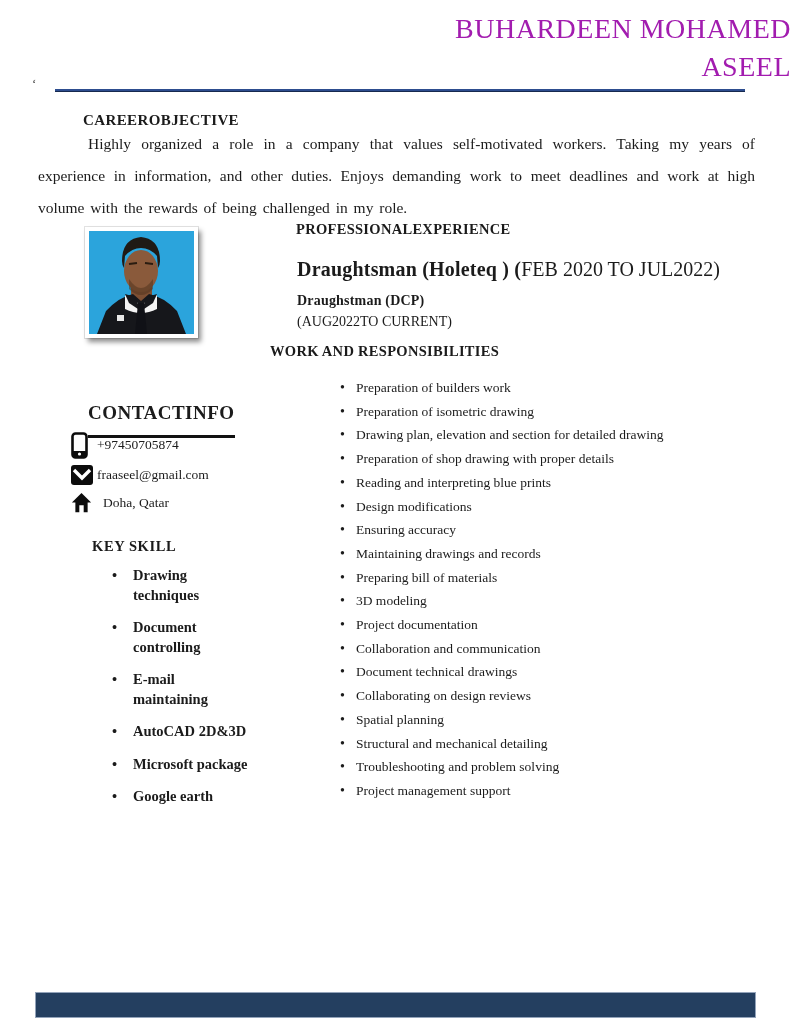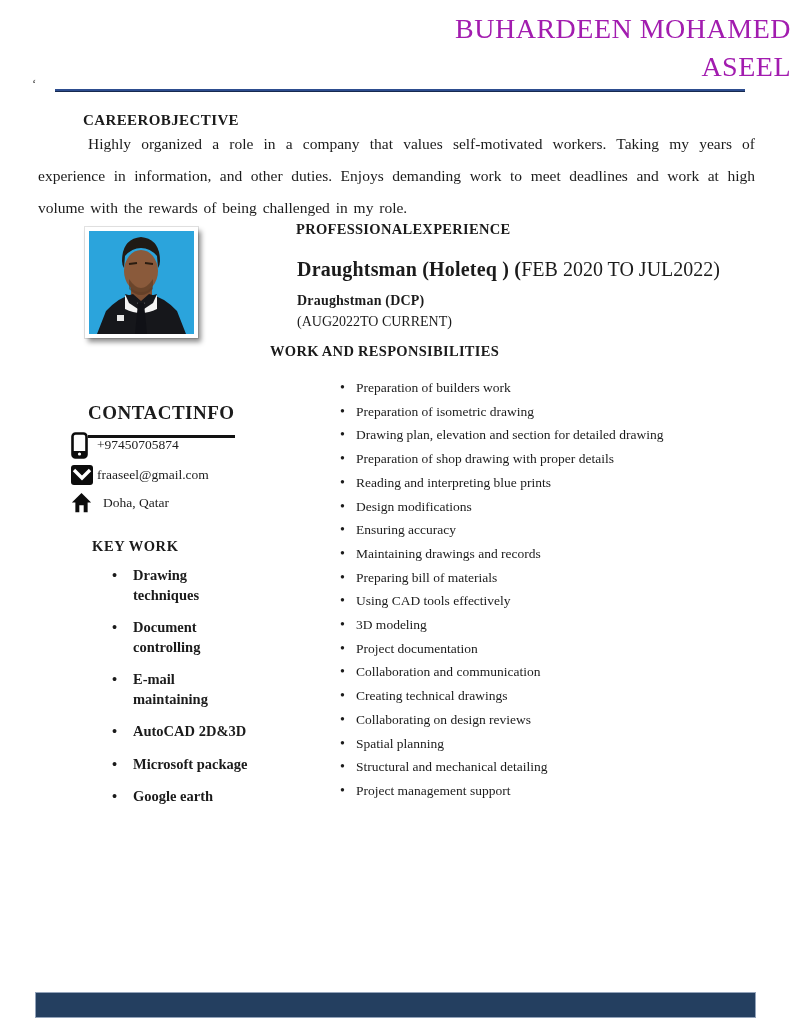--- a/index.html
+++ b/index.html
@@ -115,36 +115,36 @@
       <li><span>Reading and interpreting blue prints</span></li>
 
       <li><span>Design modifications</span></li>
 
       <li><span>Ensuring accuracy</span></li>
 
       <li><span>Maintaining drawings and records</span></li>
 
       <li><span>Preparing bill of materials</span></li>
 
-      <li><span>Using CAD tools effectively</span></li>
 
       <li><span>3D modeling</span></li>
 
       <li><span>Project documentation</span></li>
 
       <li><span>Collaboration and communication</span></li>
 
-      <li><span>Creating technical drawings</span></li>
+      <li><span>Document technical drawings</span></li>
 
       <li><span>Collaborating on design reviews</span></li>
 
       <li><span>Spatial planning</span></li>
 
       <li><span>Structural and mechanical detailing</span></li>
 
+      <li><span>Troubleshooting and problem solving</span></li>
 
       <li><span>Project management support</span></li>
     </ul>
 
   <div class="contact-heading">CONTACTINFO</div>
 
   <div class="contact-list">
     <div class="contact-row row-phone">
       <span class="cicon">
         <svg width="17" height="27" viewBox="0 0 17 27">
@@ -167,21 +167,21 @@
     <div class="contact-row row-home">
       <span class="cicon">
         <svg width="21" height="21" viewBox="0 0 24 24">
           <path d="M12,1 L23,12 L19,12 L19,23 L14.5,23 L14.5,15 L9.5,15 L9.5,23 L5,23 L5,12 L1,12 Z" fill="#0c0c0c"></path>
         </svg>
       </span>
       <span class="ctext">Doha, Qatar</span>
     </div>
   </div>
 
-  <div class="skill-heading">KEY WORK</div>
+  <div class="skill-heading">KEY SKILL</div>
 
   <ul class="skill-list">
 
       <li>
         <span>Drawing techniques</span>
       </li>
 
       <li>
         <span>Document controlling</span>
       </li>

